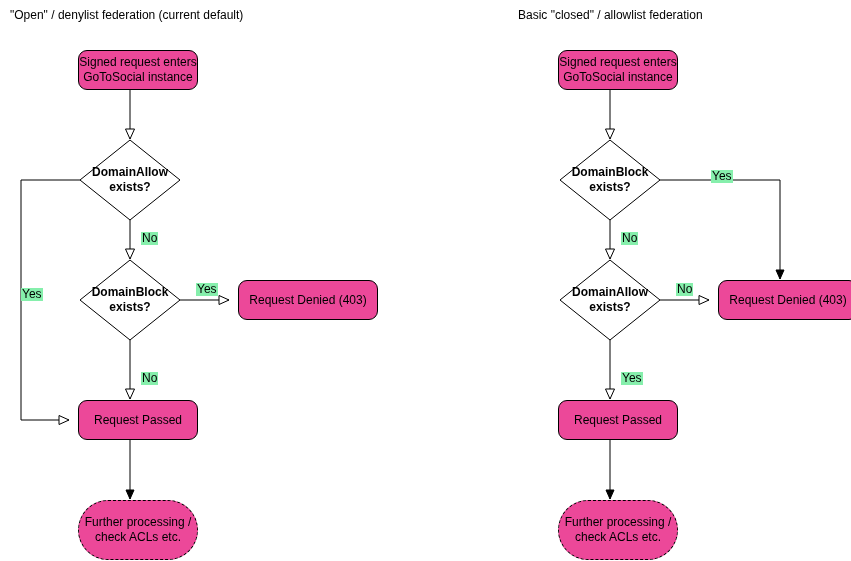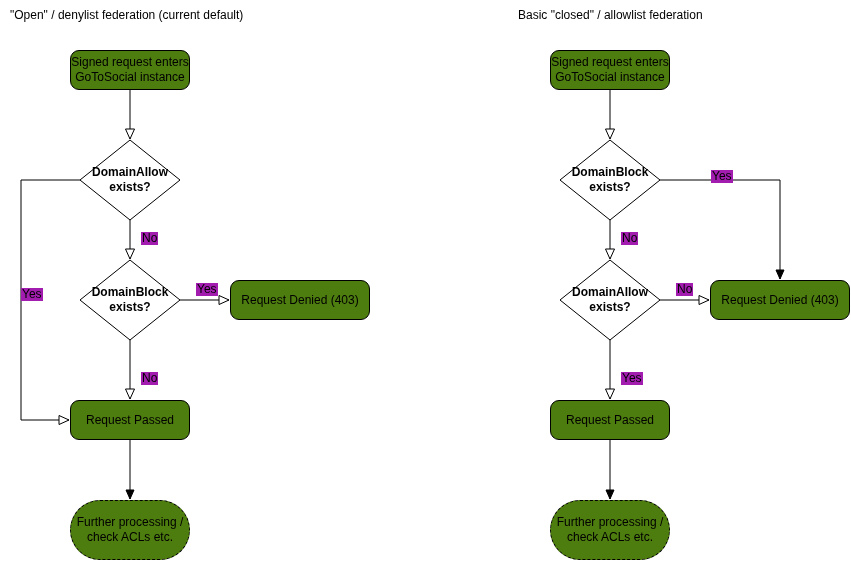--- a/index.html
+++ b/index.html
@@ -19,47 +19,48 @@
   }
   .edges-svg {
     position: absolute;
     left: 0; top: 0;
     width: 851px; height: 561px;
     z-index: 1;
   }
   .node {
     position: absolute;
     box-sizing: border-box;
-    background: #4d7c0f;
+    background: #ec4899;
     border: 1px solid #000000;
     display: flex;
     align-items: center;
     justify-content: center;
     text-align: center;
     white-space: pre-line;
     line-height: 15px;
     z-index: 2;
+    margin-left: 8px;
   }
   .node.rounded { border-radius: 9px; }
   .node.dashed  { border-style: dashed; border-radius: 30px; }
   .diamond-label {
     position: absolute;
     display: flex;
     align-items: center;
     justify-content: center;
     text-align: center;
     white-space: pre-line;
     line-height: 15px;
     z-index: 2;
     pointer-events: none;
     font-weight: bold;
   }
   .edge-label {
     position: absolute;
-    background: #a21caf;
+    background: #86efac;
     line-height: 13px;
     z-index: 3;
     padding: 0 1px;
   }
   .chart-title {
     position: absolute;
     top: 8px;
     line-height: 14px;
     z-index: 2;
   }

